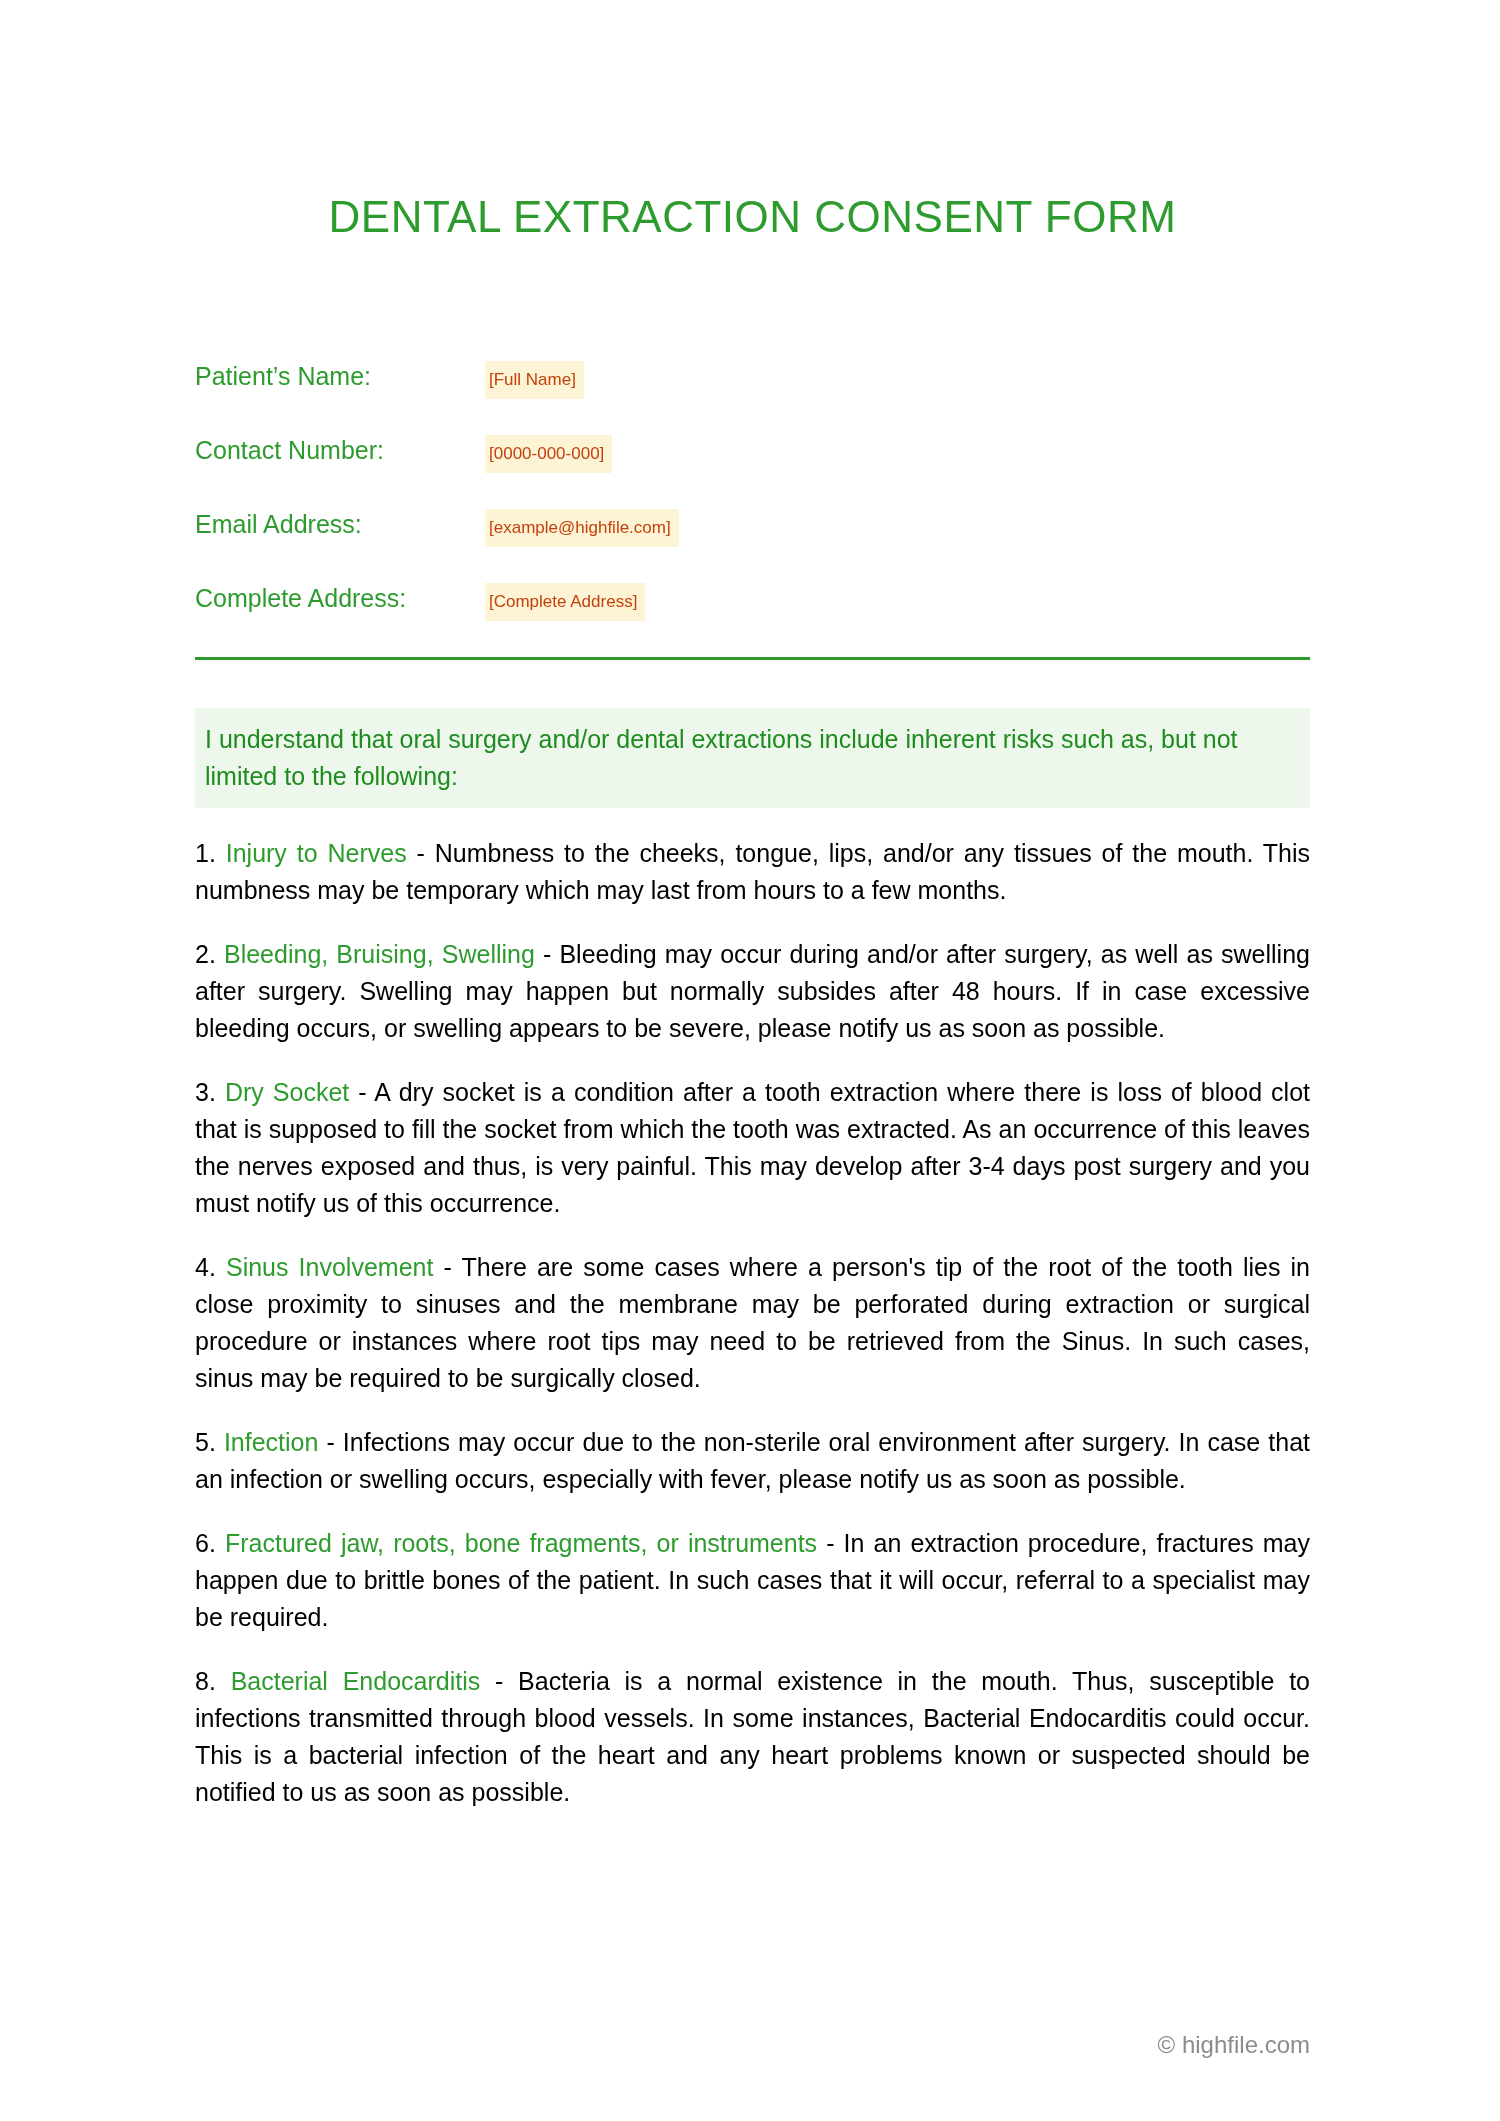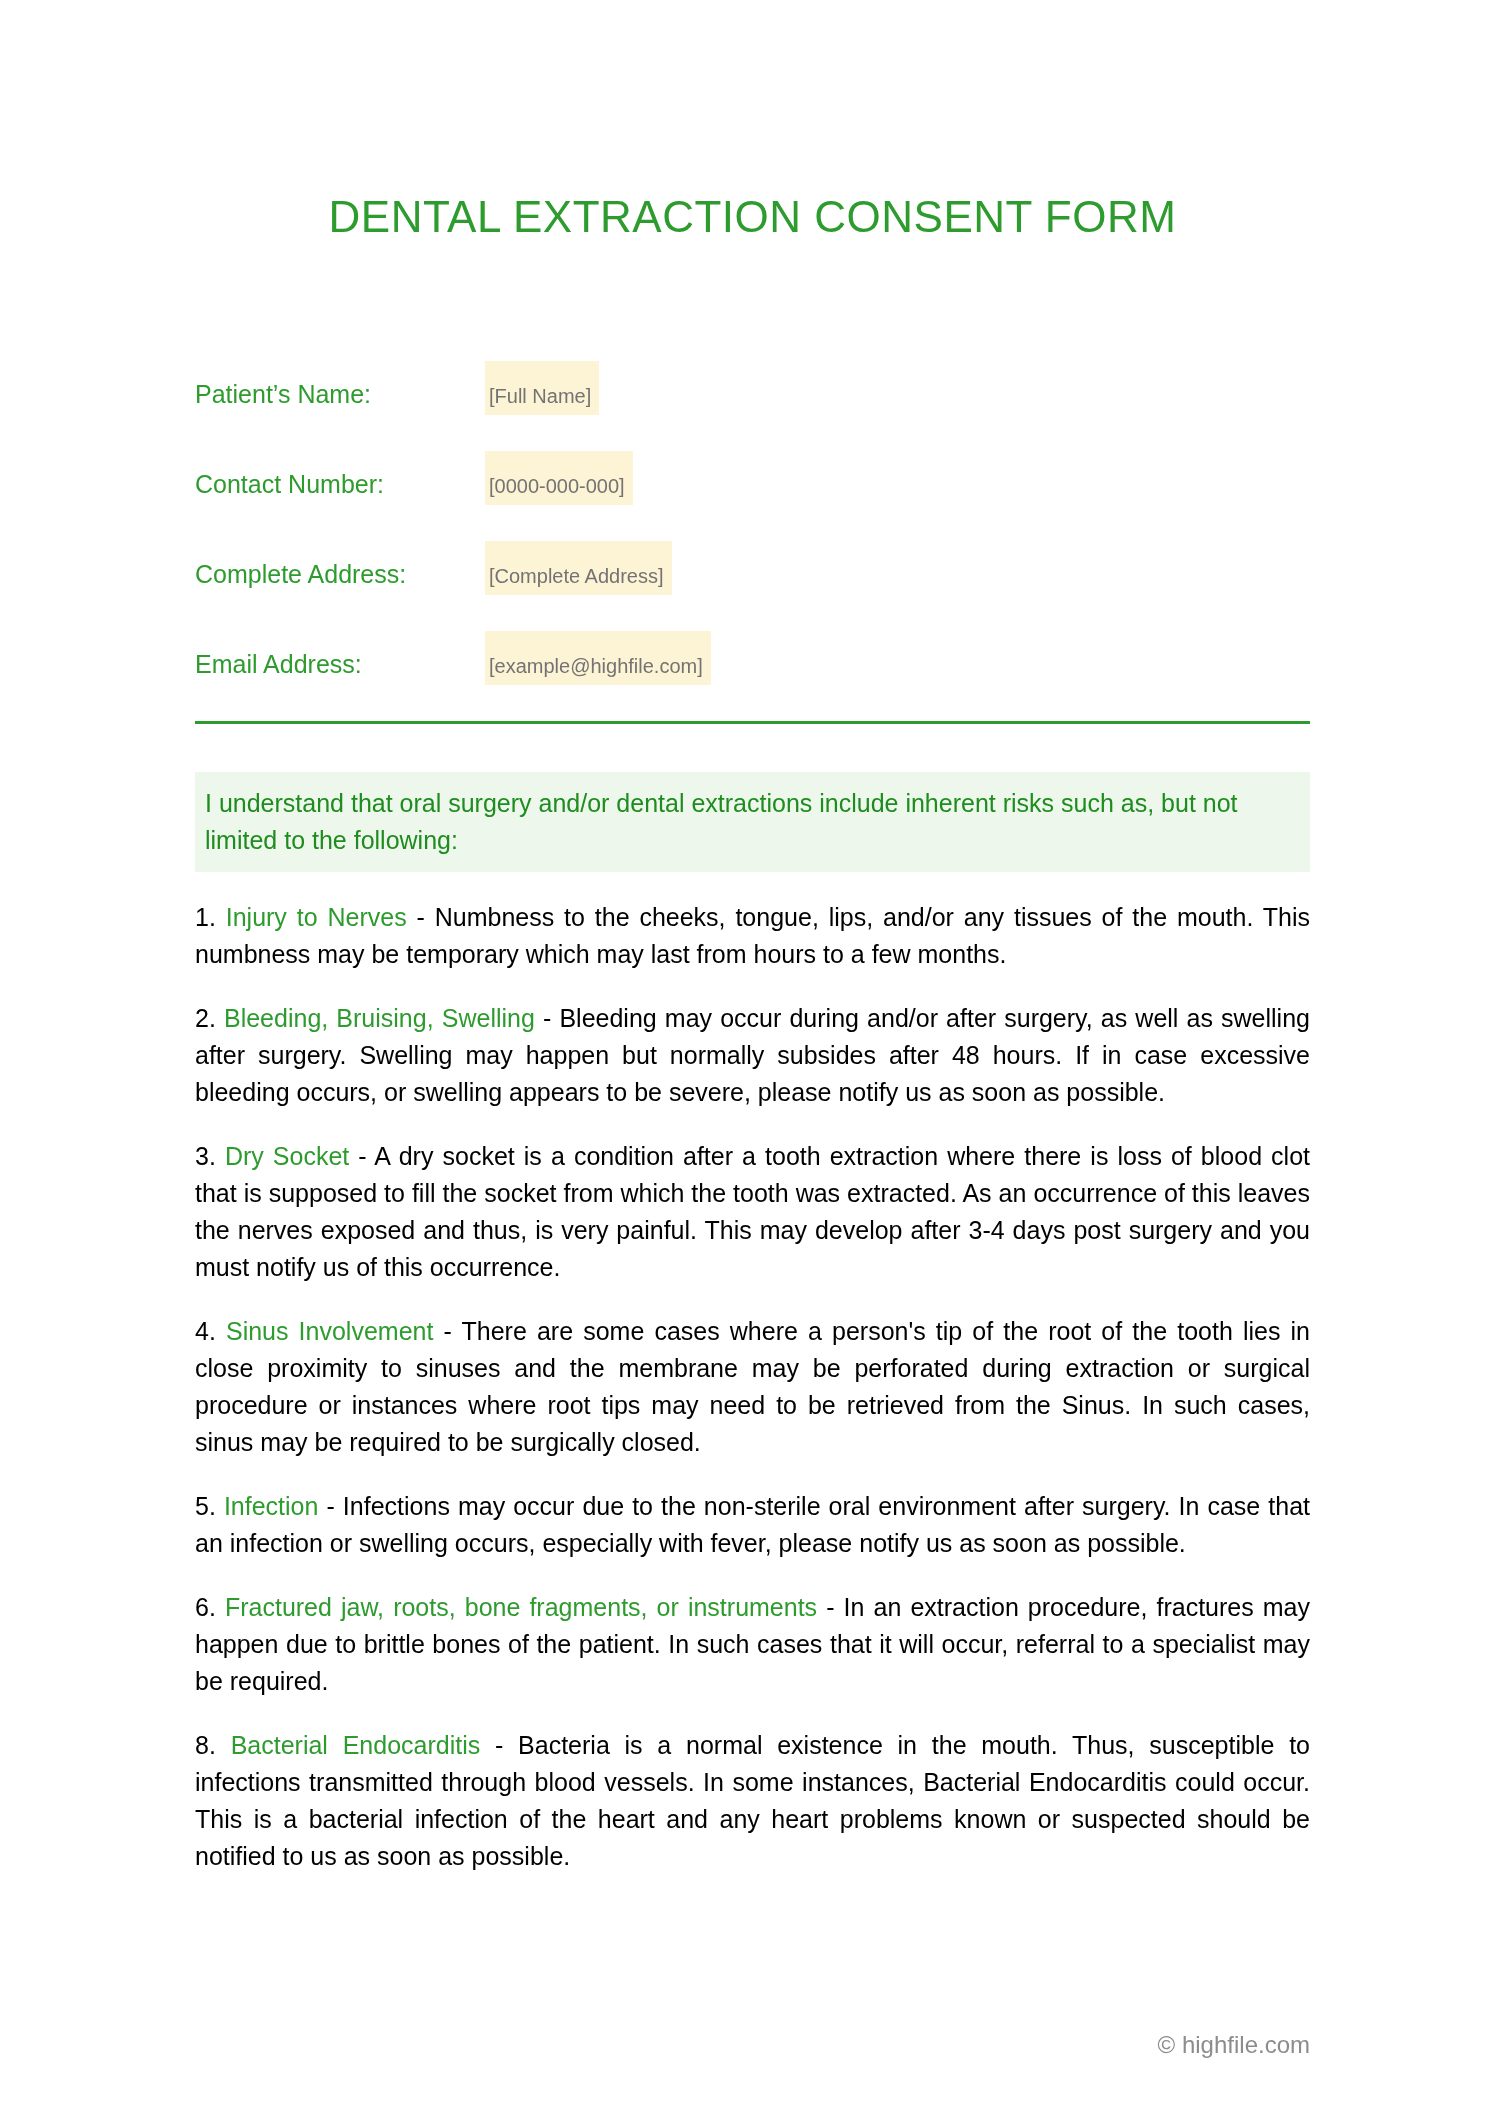--- a/index.html
+++ b/index.html
@@ -38,23 +38,23 @@
     display: inline-block;
     width: 290px;
     flex: 0 0 290px;
     color: #2D9B2D;
     font-size: 25px;
   }
 
   .field-value {
     display: inline-block;
     background: #FDF3D5;
-    color: #737373;
-    font-size: 20px;
-    padding: 20px 8px 4px 4px;
+    color: #c2410c;
+    font-size: 17px;
+    padding: 4px 8px 4px 4px;
     cursor: text;
   }
 
   .divider {
     border: none;
     border-top: 3px solid #2D9B2D;
     margin-top: 4px;
   }
 
   .intro {
@@ -104,27 +104,27 @@
       <span class="field-label">Patient’s Name:</span>
       <span class="field-value">[Full Name]</span>
     </div>
 
     <div class="field-row">
       <span class="field-label">Contact Number:</span>
       <span class="field-value">[0000-000-000]</span>
     </div>
 
     <div class="field-row">
-      <span class="field-label">Complete Address:</span>
-      <span class="field-value">[Complete Address]</span>
+      <span class="field-label">Email Address:</span>
+      <span class="field-value">[example@highfile.com]</span>
     </div>
 
     <div class="field-row">
-      <span class="field-label">Email Address:</span>
-      <span class="field-value">[example@highfile.com]</span>
+      <span class="field-label">Complete Address:</span>
+      <span class="field-value">[Complete Address]</span>
     </div>
 
   </div>
 
   <hr class="divider">
 
   <div class="intro">I understand that oral surgery and/or dental extractions include inherent risks such as, but not limited to the following:</div>
 
   <div class="risks">
 

